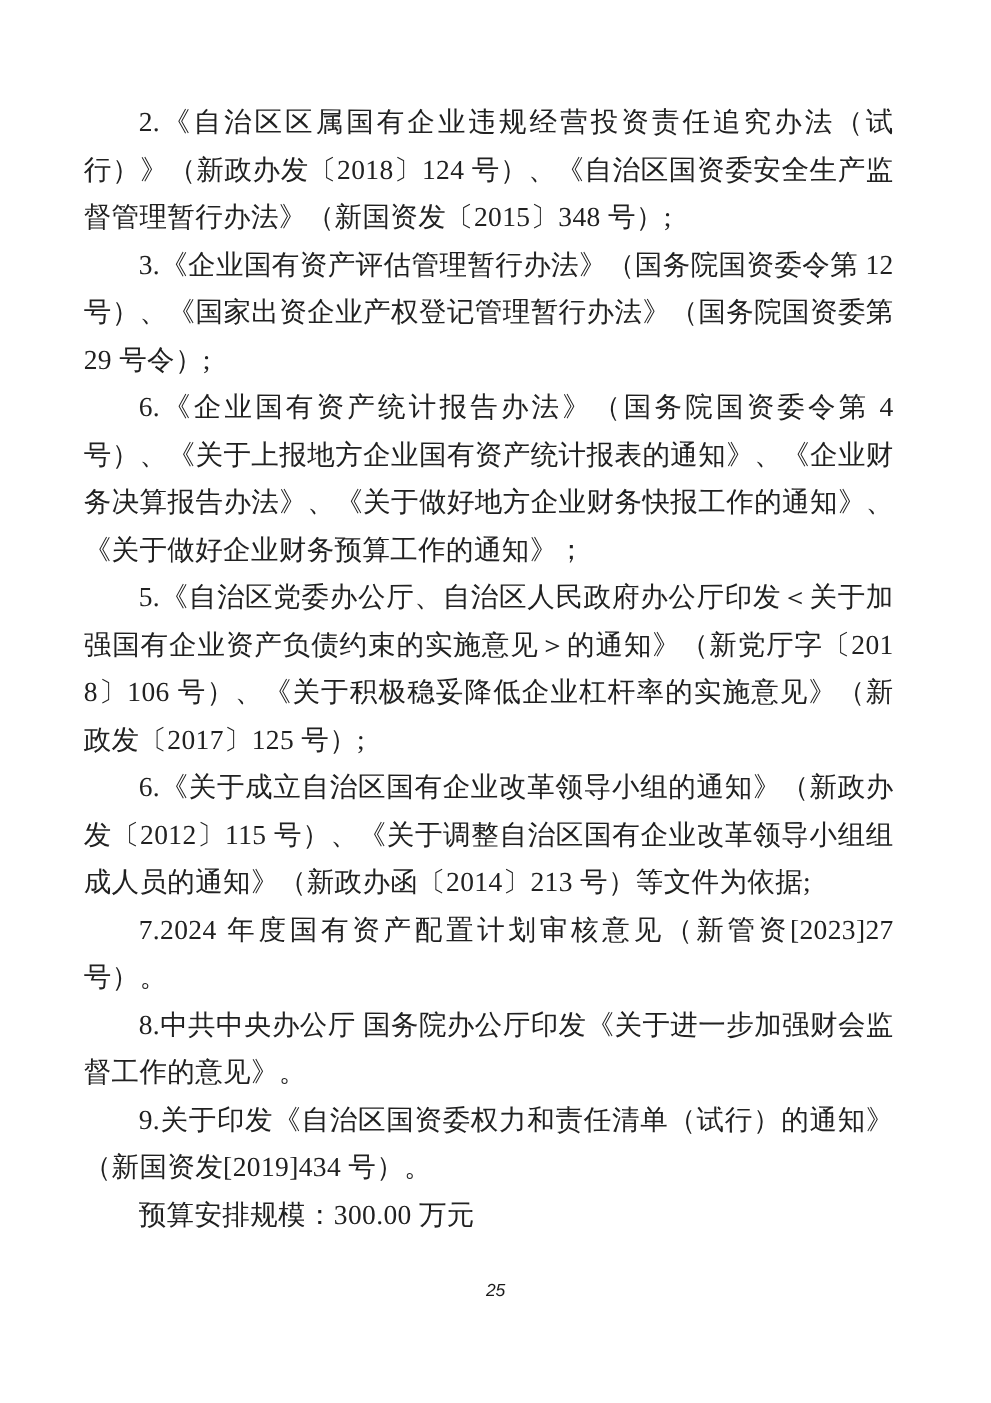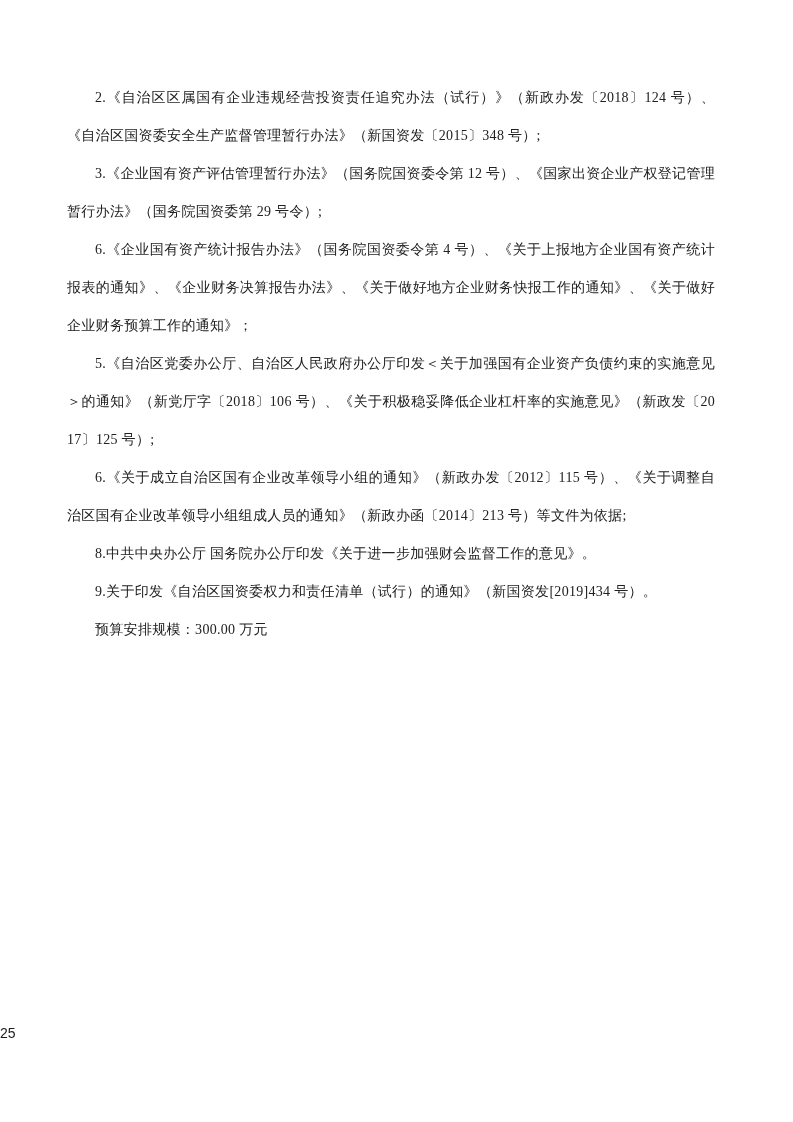--- a/index.html
+++ b/index.html
@@ -18,48 +18,51 @@
   }
   .doc-body {
     position: absolute;
     left: 67px;
     top: 79px;
     width: 648px;
     text-align: justify;
   }
   .para {
     margin: 0;
-    font-size: 14px;
+    font-size: 22px;
     line-height: 38px;
     text-indent: 2em;
     letter-spacing: 0.3px;
     word-break: break-all;
   }
   .page-footer {
     position: absolute;
     top: 1024px;
     left: 0;
     right: 0;
+    text-align: center;
+    font-style: italic;
   }
   .page-number {
     font-family: "Liberation Sans", "DejaVu Sans", sans-serif;
     font-size: 14px;
     color: #1a1a1a;
   }
 </style>
 </head>
 <body>
 
 <div class="page">
   <div class="doc-body">
     <p class="para">2.《自治区区属国有企业违规经营投资责任追究办法（试行）》（新政办发〔2018〕124 号）、《自治区国资委安全生产监督管理暂行办法》（新国资发〔2015〕348 号）;</p>
     <p class="para">3.《企业国有资产评估管理暂行办法》（国务院国资委令第 12 号）、《国家出资企业产权登记管理暂行办法》（国务院国资委第 29 号令）;</p>
     <p class="para">6.《企业国有资产统计报告办法》（国务院国资委令第 4 号）、《关于上报地方企业国有资产统计报表的通知》、《企业财务决算报告办法》、《关于做好地方企业财务快报工作的通知》、《关于做好企业财务预算工作的通知》；</p>
     <p class="para">5.《自治区党委办公厅、自治区人民政府办公厅印发＜关于加强国有企业资产负债约束的实施意见＞的通知》（新党厅字〔2018〕106 号）、《关于积极稳妥降低企业杠杆率的实施意见》（新政发〔2017〕125 号）;</p>
     <p class="para">6.《关于成立自治区国有企业改革领导小组的通知》（新政办发〔2012〕115 号）、《关于调整自治区国有企业改革领导小组组成人员的通知》（新政办函〔2014〕213 号）等文件为依据;</p>
+    <p class="para">7.2024 年度国有资产配置计划审核意见（新管资[2023]27 号）。</p>
     <p class="para">8.中共中央办公厅 国务院办公厅印发《关于进一步加强财会监督工作的意见》。</p>
     <p class="para">9.关于印发《自治区国资委权力和责任清单（试行）的通知》（新国资发[2019]434 号）。</p>
     <p class="para">预算安排规模：300.00 万元</p>
   </div>
   <div class="page-footer">
     <span class="page-number">25</span>
   </div>
 </div>
 
 </body></html>

